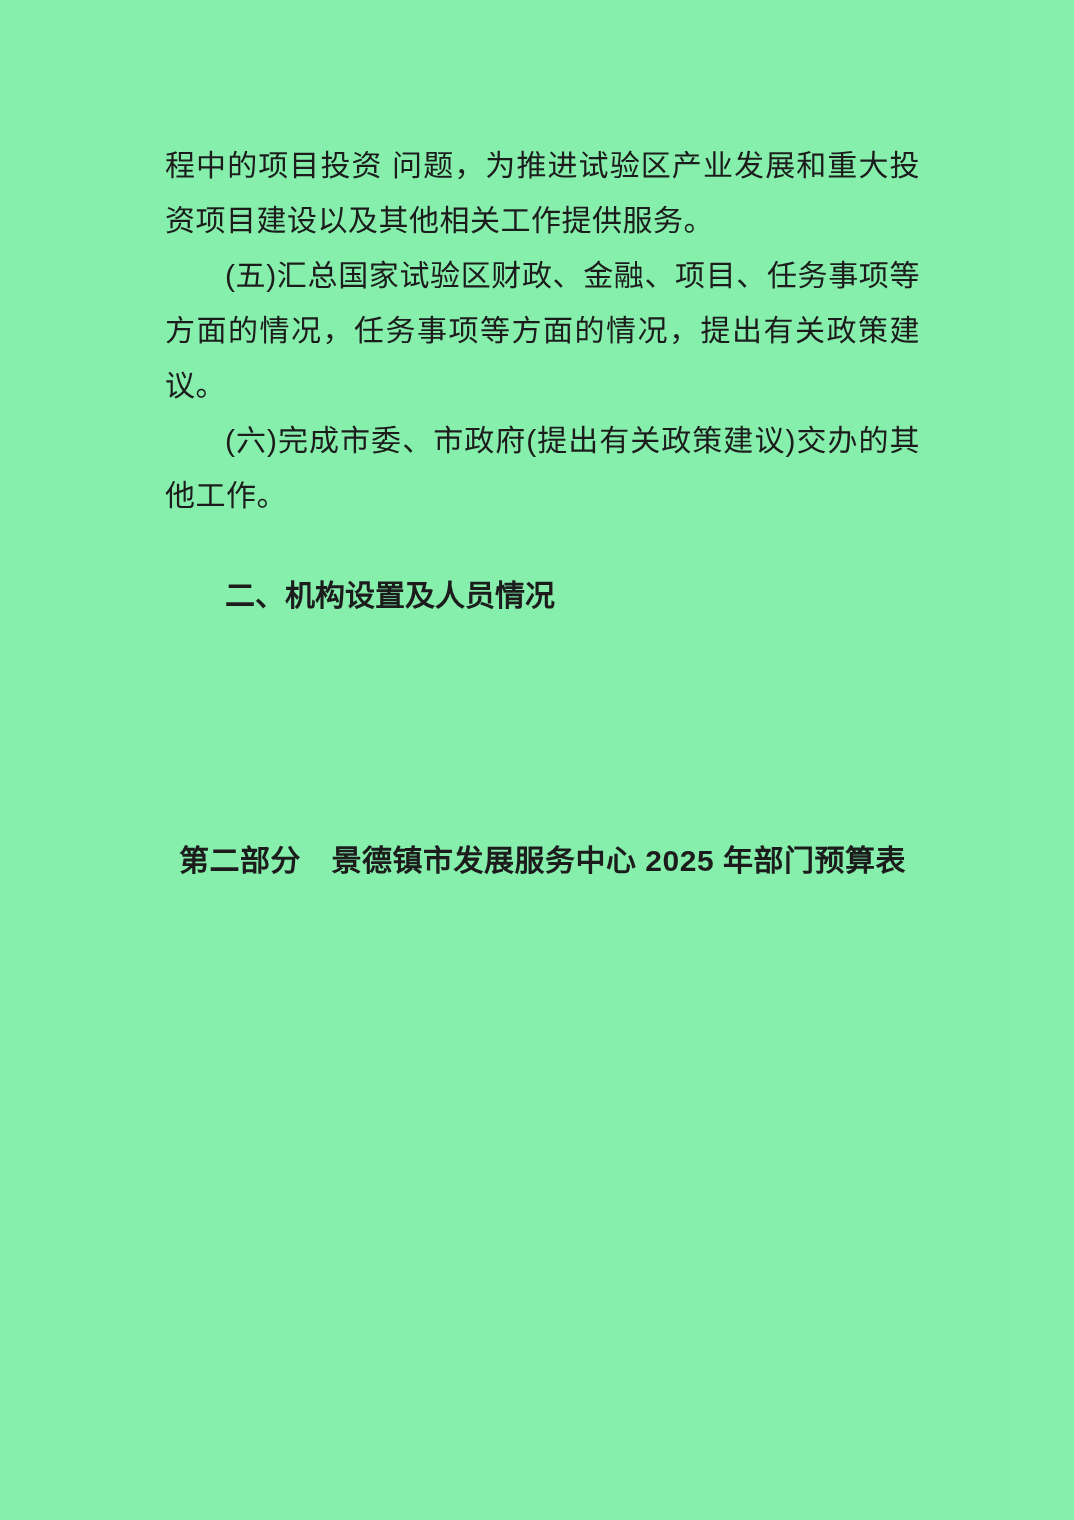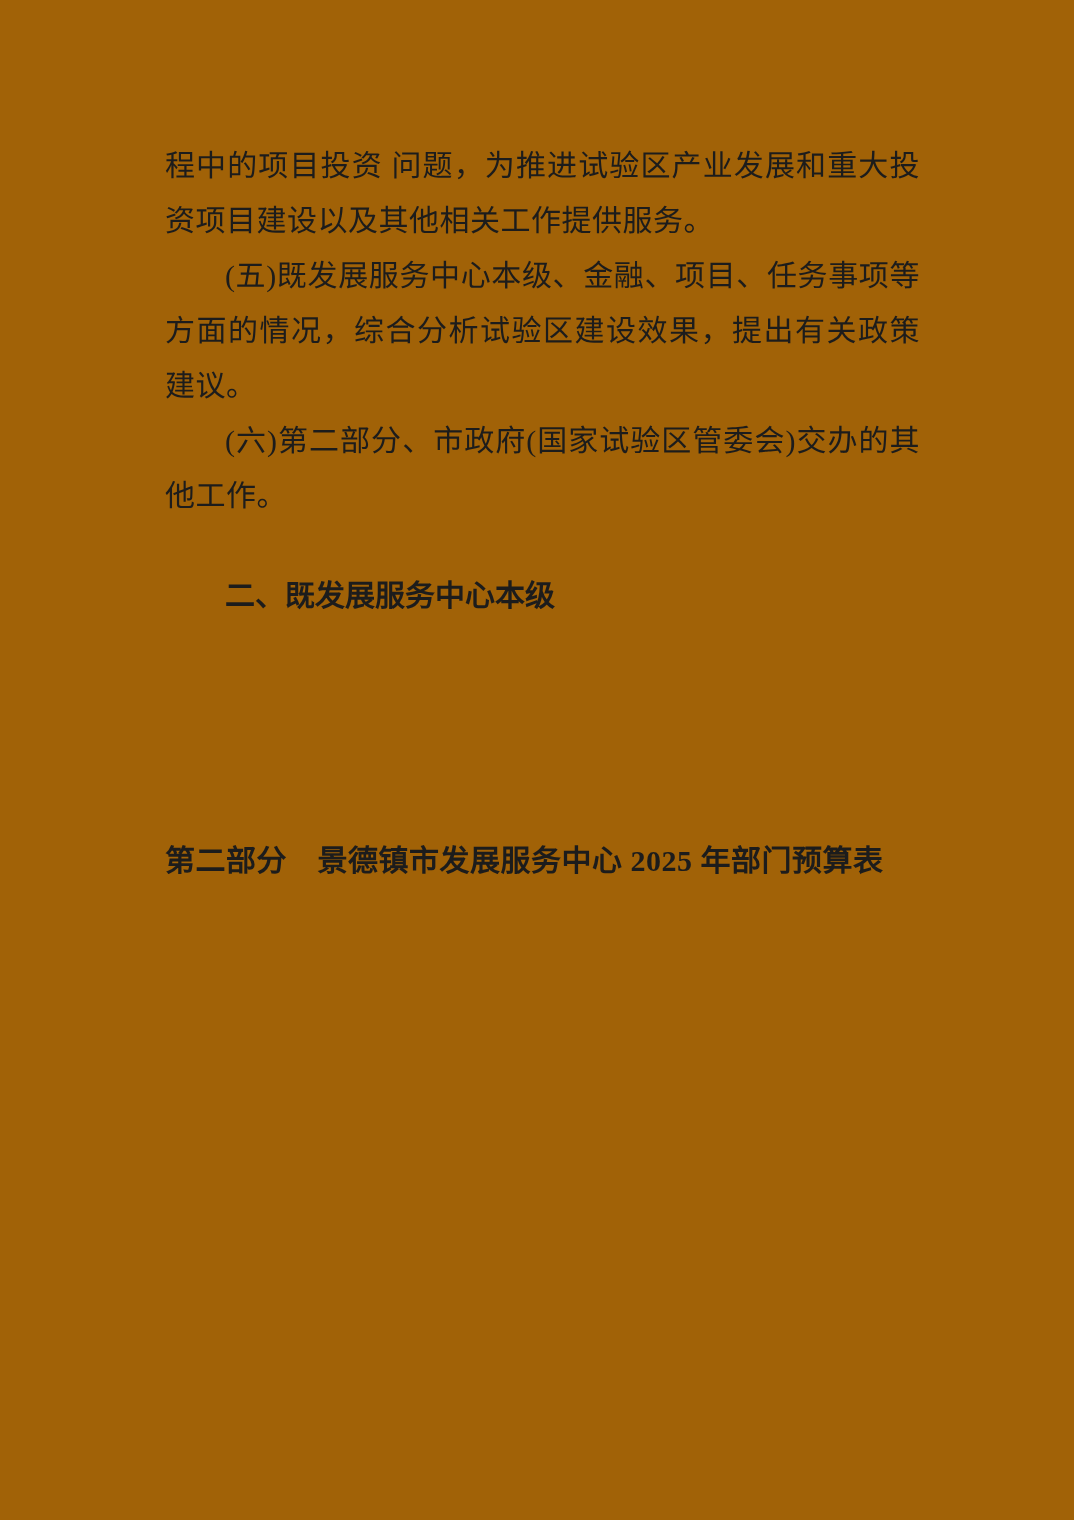--- a/index.html
+++ b/index.html
@@ -4,23 +4,23 @@
 <style>
   html, body {
     margin: 0;
     padding: 0;
     background: #ffffff;
   }
   .page {
     position: relative;
     width: 1074px;
     height: 1520px;
-    background: #a16207;
+    background: #86efac;
     overflow: hidden;
-    font-family: Liberation Serif, serif;
+    font-family: Liberation Sans, sans-serif;
     color: #1c1c1c;
   }
   .content {
     position: absolute;
     left: 165px;
     top: 138px;
     width: 755px;
   }
   .para {
     margin: 0;
@@ -44,45 +44,45 @@
     text-indent: 2em;
   }
   .big-spacer {
     height: 210px;
   }
   .part-heading {
     margin: 0;
     font-size: 30px;
     line-height: 55px;
     font-weight: bold;
-    text-align: left;
+    text-align: center;
     letter-spacing: 0.5px;
   }
   .table-list-item {
     margin: 0 0 0 110px;
     font-size: 30px;
     line-height: 55px;
     letter-spacing: 0.5px;
   }
 </style>
 </head>
 <body>
 
 <div class="page">
   <div class="content">
 
     <p class="para">程中的项目投资 问题，为推进试验区产业发展和重大投资项目建设以及其他相关工作提供服务。</p>
 
-    <p class="para indent">(五)既发展服务中心本级、金融、项目、任务事项等方面的情况，综合分析试验区建设效果，提出有关政策建议。</p>
+    <p class="para indent">(五)汇总国家试验区财政、金融、项目、任务事项等方面的情况，任务事项等方面的情况，提出有关政策建议。</p>
 
-    <p class="para indent">(六)第二部分、市政府(国家试验区管委会)交办的其他工作。</p>
+    <p class="para indent">(六)完成市委、市政府(提出有关政策建议)交办的其他工作。</p>
 
     <div class="blank-line"></div>
 
-    <h2 class="section-heading">二、既发展服务中心本级</h2>
+    <h2 class="section-heading">二、机构设置及人员情况</h2>
 
 
     <div class="big-spacer"></div>
 
     <h1 class="part-heading">第二部分　景德镇市发展服务中心 2025 年部门预算表</h1>
 
 
   </div>
 </div>
 

